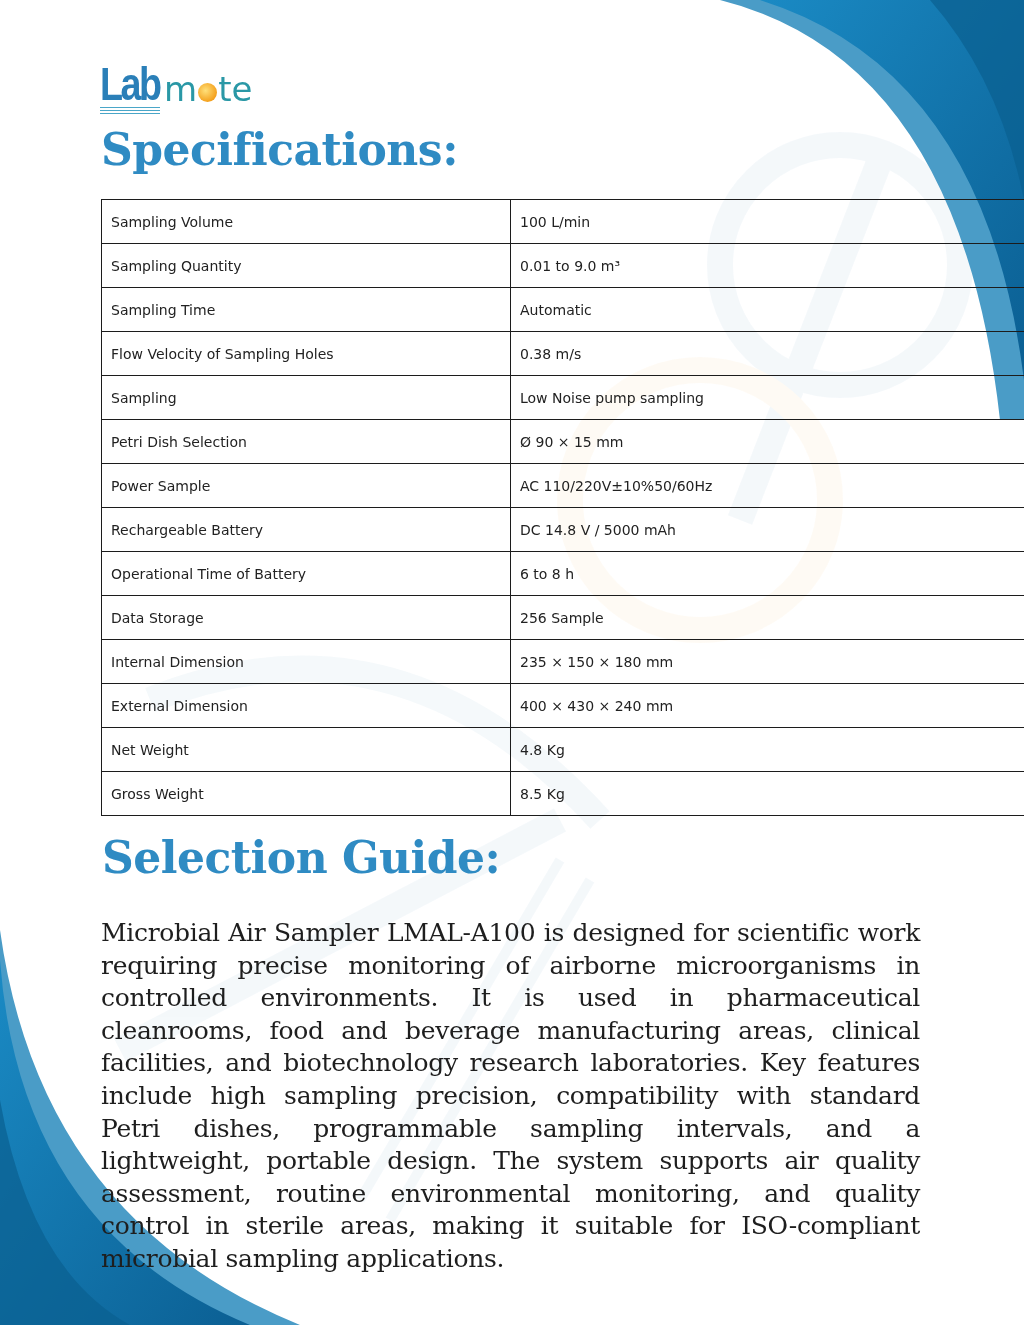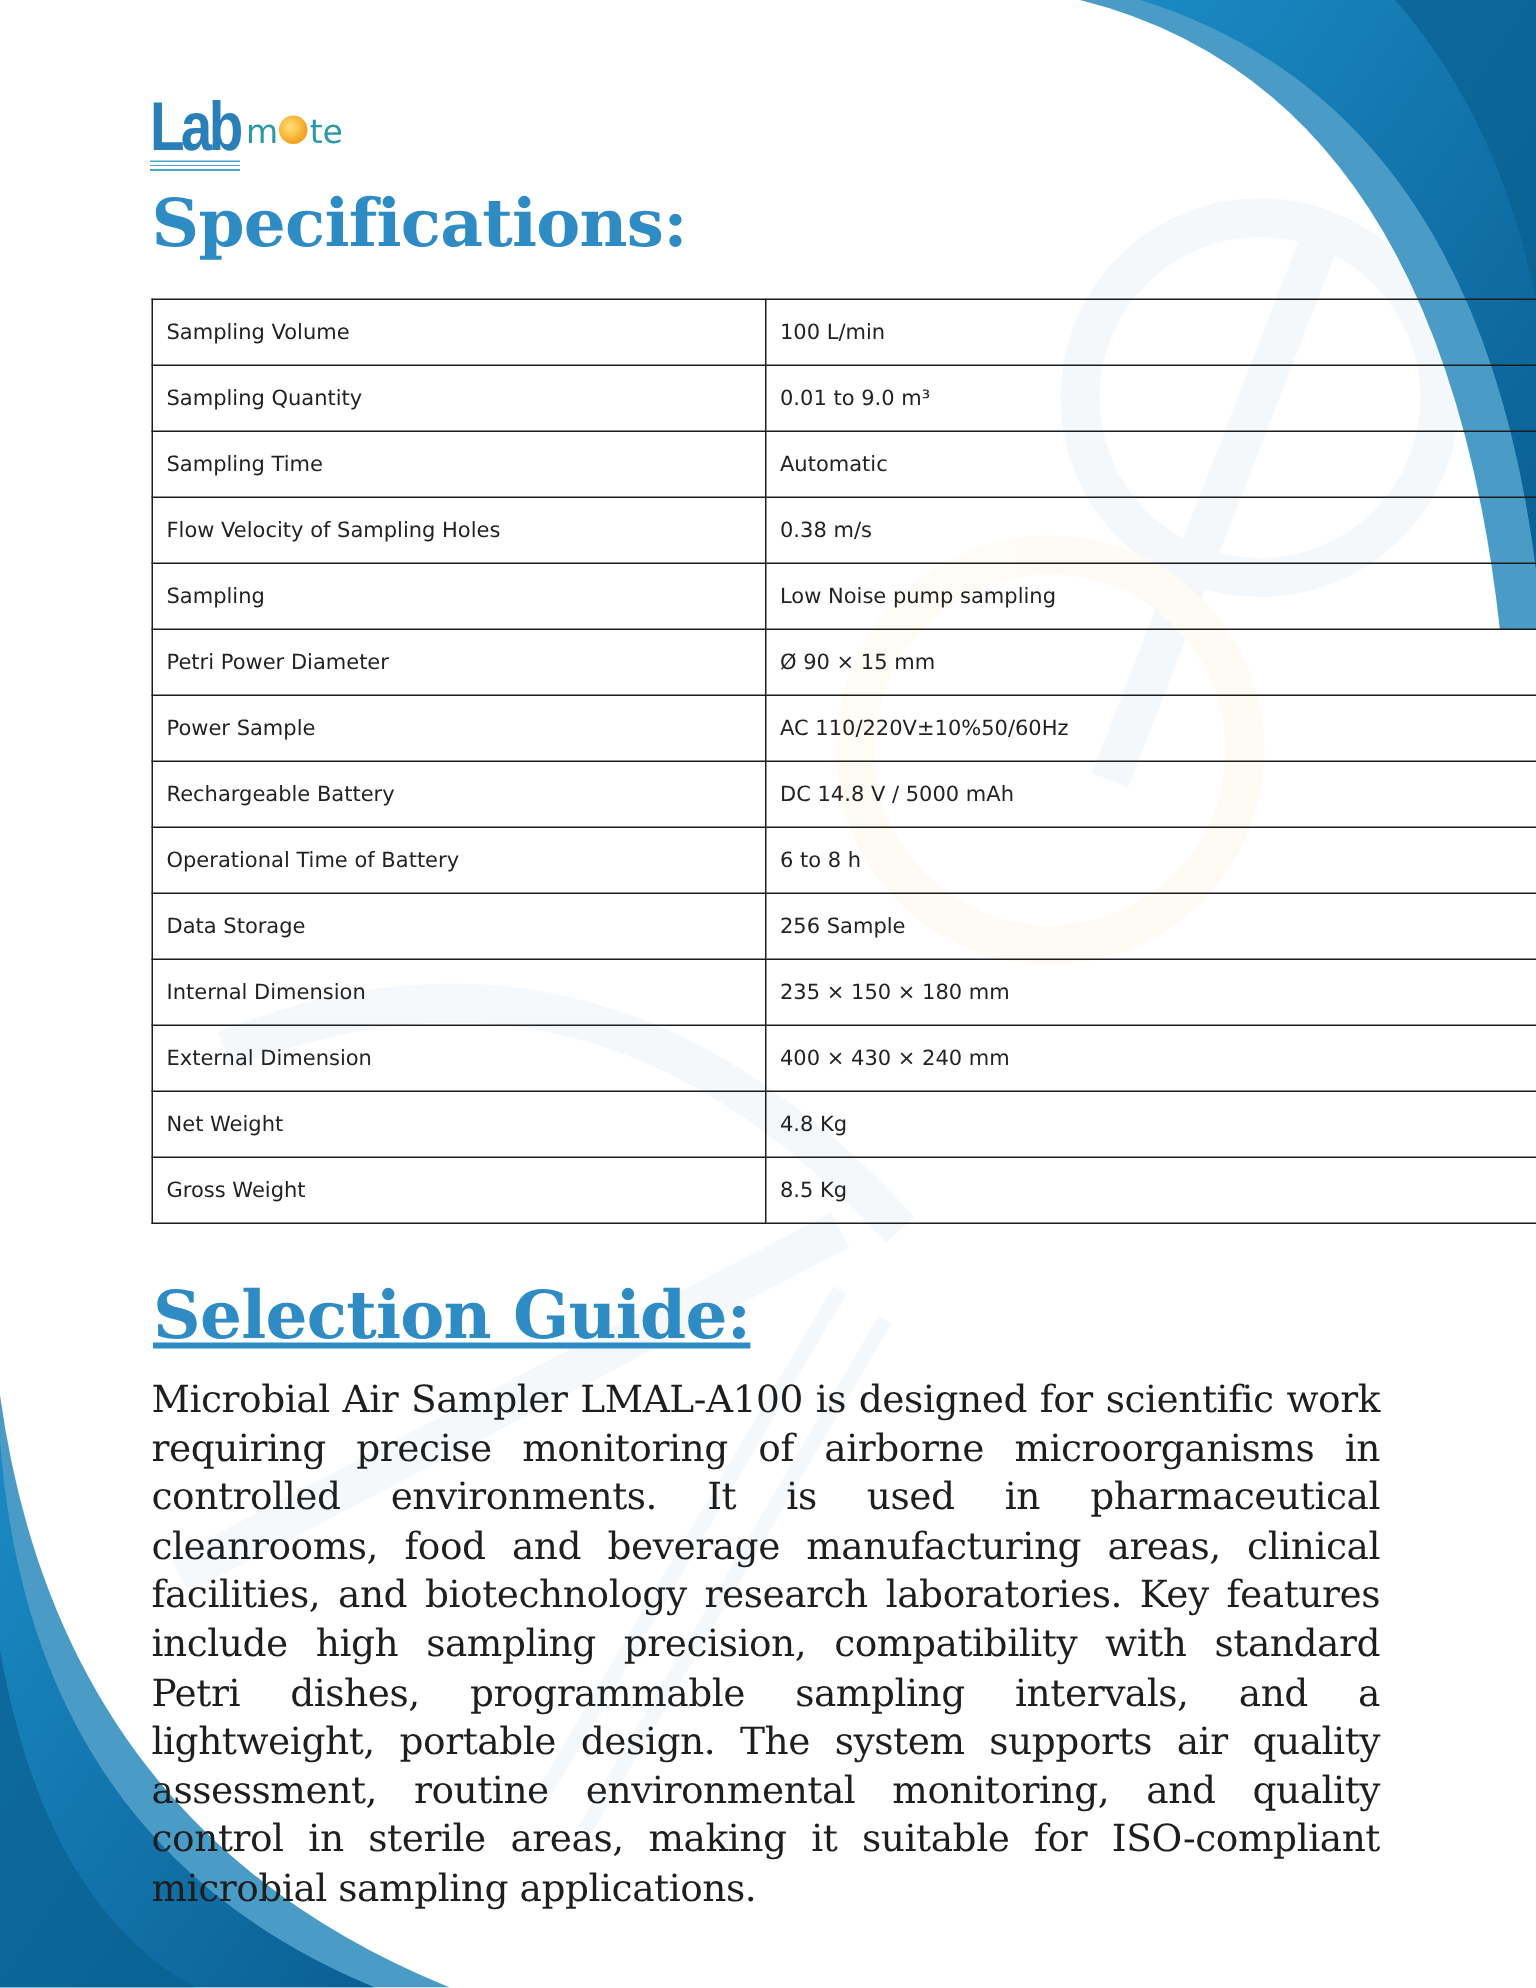--- a/index.html
+++ b/index.html
@@ -17,36 +17,36 @@
       font-family: "Liberation Sans", sans-serif; font-weight: bold;
       font-size: 46px; color: #2a7fb8; letter-spacing: -3px; line-height: 44px;
       transform: scaleX(0.82); transform-origin: left bottom; display: inline-block;
       width: 62px;
       border-bottom: 0;
       position: relative;
     }
     .logo-lines { position: absolute; left: 0; bottom: -8px; width: 60px; height: 7px;
       background: repeating-linear-gradient(#4aa6c8 0 1px, transparent 1px 3px); }
     .logo-mate {
-      font-family: "DejaVu Sans", sans-serif; font-size: 22px; color: #2a98a6;
+      font-family: "DejaVu Sans", sans-serif; font-size: 34px; color: #2a98a6;
       line-height: 34px; margin-left: 2px; position: relative; letter-spacing: 0px;
     }
     .logo-sun {
       display: inline-block; width: 19px; height: 19px; border-radius: 50%;
       background: radial-gradient(circle at 40% 40%, #ffe07a, #f4a11d 70%, #e8880c);
       vertical-align: -1px; margin: 0 1px;
     }
 
     h1.heading {
       position: absolute; margin: 0;
       font-family: "DejaVu Serif", serif; font-weight: bold; color: #2f8bc3;
       font-size: 44px; letter-spacing: -0.5px;
     }
     .spec-title { left: 101px; top: 124px; }
-    .guide-title { left: 102px; top: 852px; text-decoration: underline; }
+    .guide-title { left: 102px; top: 832px; }
 
     table.specs {
       position: absolute; left: 101px; top: 199px; width: 978px;
       border-collapse: collapse;
       font-family: "DejaVu Sans", sans-serif; font-size: 14px; color: #222;
       background: transparent;
     }
     table.specs td {
       border: 1.5px solid #1c1c1c; height: 44px; padding: 0 0 0 9px;
       vertical-align: middle; box-sizing: border-box;
@@ -118,21 +118,21 @@
         </tr>
         <tr>
           <td class="k">Flow Velocity of Sampling Holes</td>
           <td>0.38 m/s</td>
         </tr>
         <tr>
           <td class="k">Sampling</td>
           <td>Low Noise pump sampling</td>
         </tr>
         <tr>
-          <td class="k">Petri Power Diameter</td>
+          <td class="k">Petri Dish Selection</td>
           <td>Ø 90 × 15 mm</td>
         </tr>
         <tr>
           <td class="k">Power Sample</td>
           <td>AC 110/220V±10%50/60Hz</td>
         </tr>
         <tr>
           <td class="k">Rechargeable Battery</td>
           <td>DC 14.8 V / 5000 mAh</td>
         </tr>

